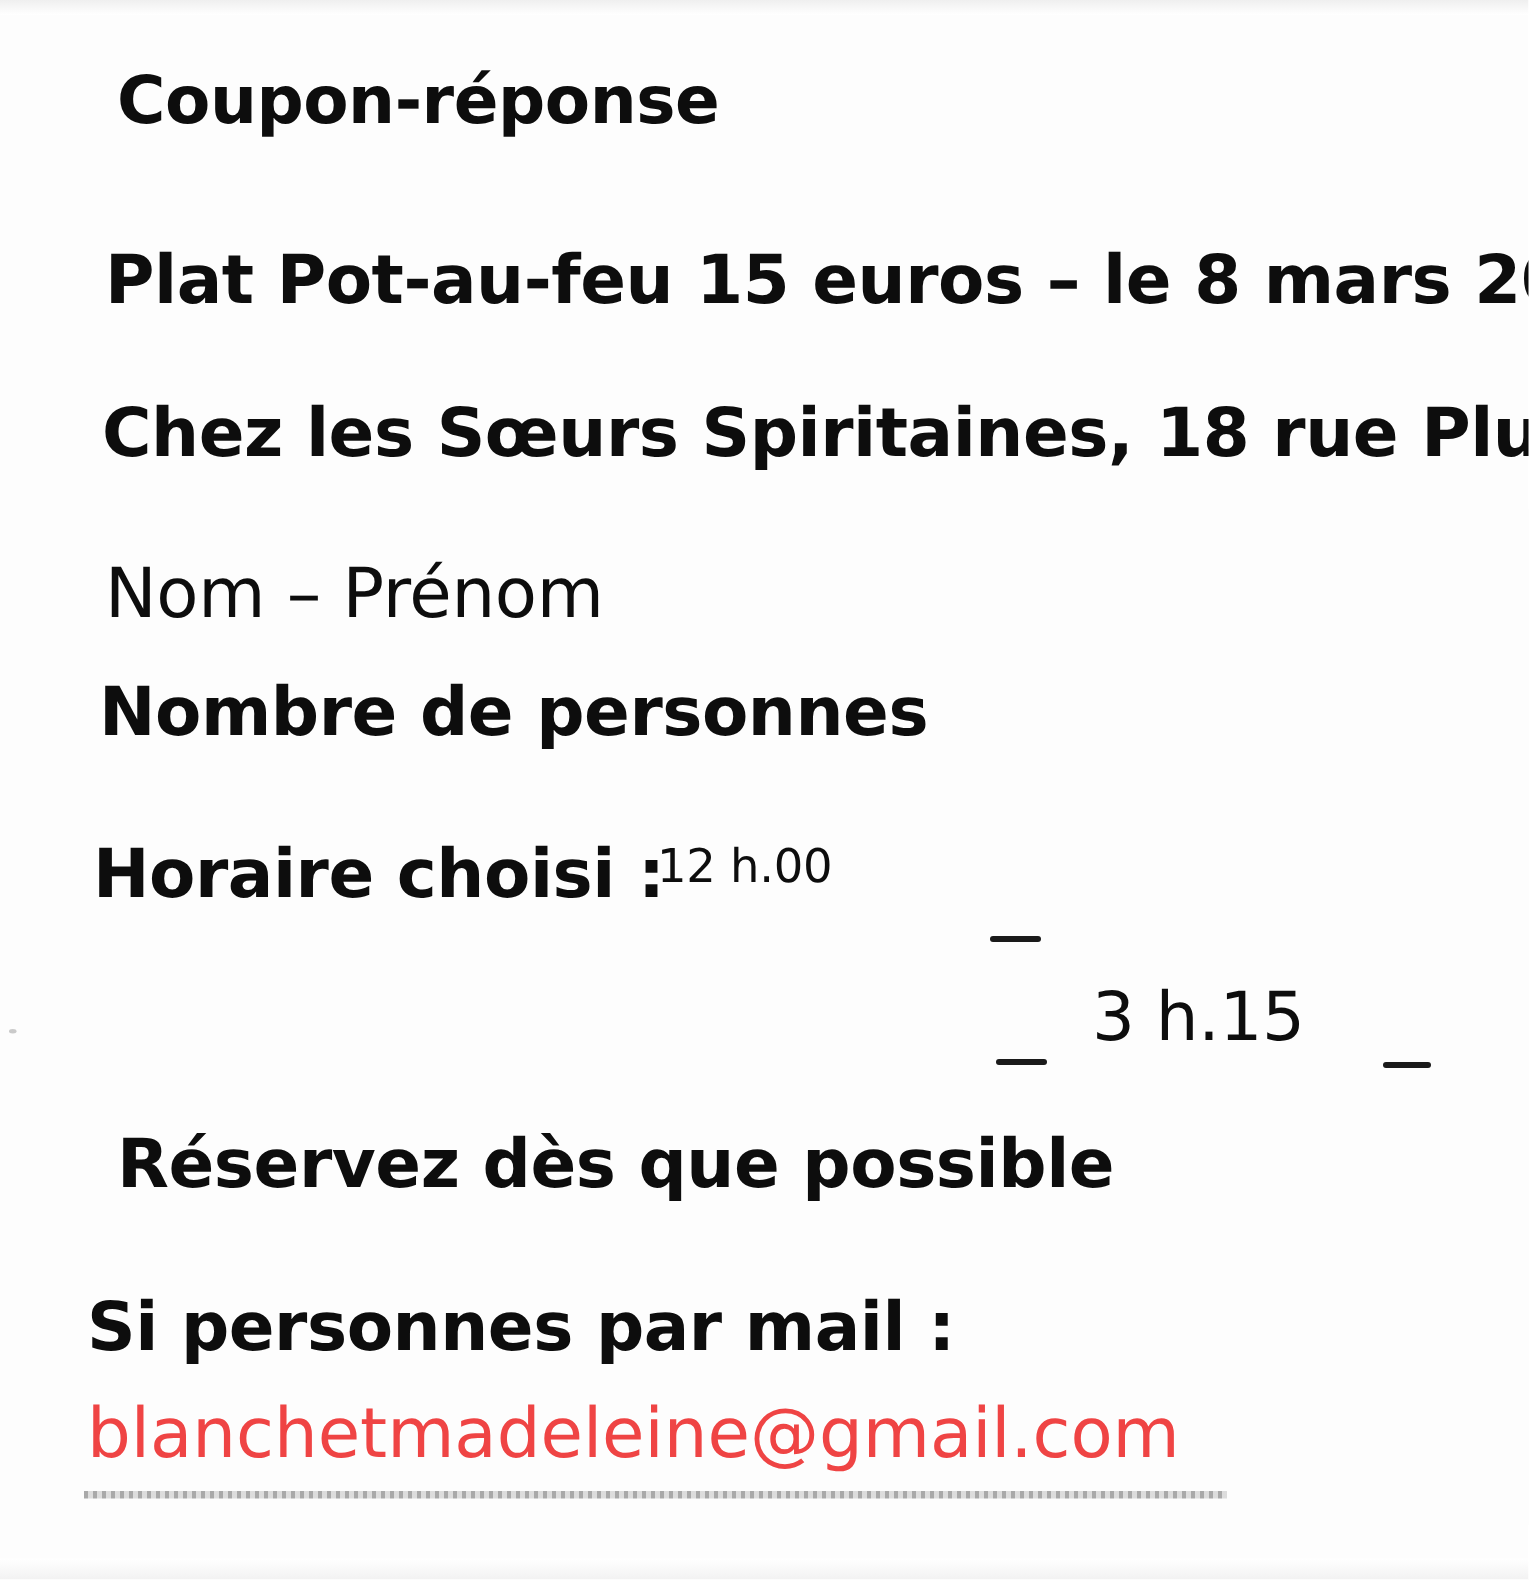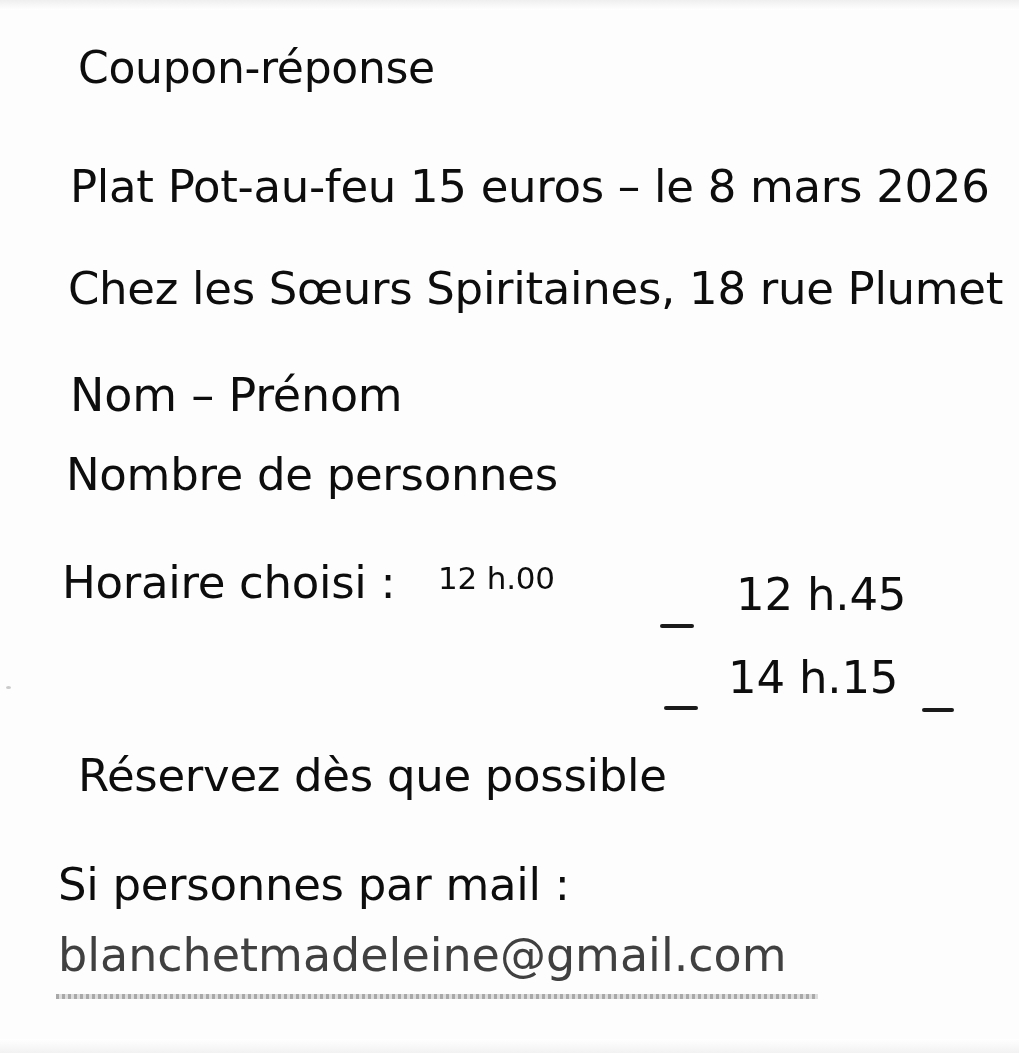--- a/index.html
+++ b/index.html
@@ -45,21 +45,21 @@
     opacity: .8;
   }
 
   .line {
     position: absolute;
     white-space: nowrap;
     line-height: 1;
   }
 
   .bold {
-    font-weight: 400;
+    font-weight: 700;
     letter-spacing: -0.3px;
   }
   .light {
     font-weight: 400;
     letter-spacing: -0.2px;
   }
 
   
   #title        { left: 78px;  top: 46px;  font-size: 44px; }
   #dish         { left: 70px;  top: 164px; font-size: 45px; }
@@ -84,21 +84,21 @@
   #blank-3 { left: 922px; top: 708px; width: 32px; }
 
   #reserve   { left: 60px; top: 753px; font-size: 45px; margin-left: 18px; }
   #mail-note { left: 58px; top: 862px; font-size: 45px; }
 
   #email {
     left: 58px;
     top: 932px;
     font-size: 46px;
     font-weight: 400;
-    color: #404040;
+    color: #ef4444;
     letter-spacing: 0px;
   }
   .email-underline {
     position: absolute;
     left: 56px;
     top: 994px;
     width: 762px;
     height: 5px;
     background: repeating-linear-gradient(
       90deg,
@@ -123,24 +123,23 @@
   <div class="line bold" id="venue">Chez les Sœurs Spiritaines, 18 rue Plumet</div>
 
   <div class="line bold" id="people-field">Nombre de personnes</div>
 
   <div class="line light" id="name-field">Nom – Prénom</div>
 
   <div class="line bold" id="schedule-label">Horaire choisi :</div>
 
   <div class="line light" id="slot-1">12 h.00</div>
 
-  <div class="line light" id="slot-2">12 h.45</div>
 
 
-  <div class="line light" id="slot-4">14 h.15</div>
+  <div class="line light" id="slot-4">3 h.15</div>
 
   <div class="blank" id="blank-1"></div>
   <div class="blank" id="blank-2"></div>
   <div class="blank" id="blank-3"></div>
 
   <div class="line bold" id="reserve">Réservez dès que possible</div>
 
   <div class="line bold" id="mail-note">Si personnes par mail :</div>
 
   <div class="line" id="email">blanchetmadeleine@gmail.com</div>

